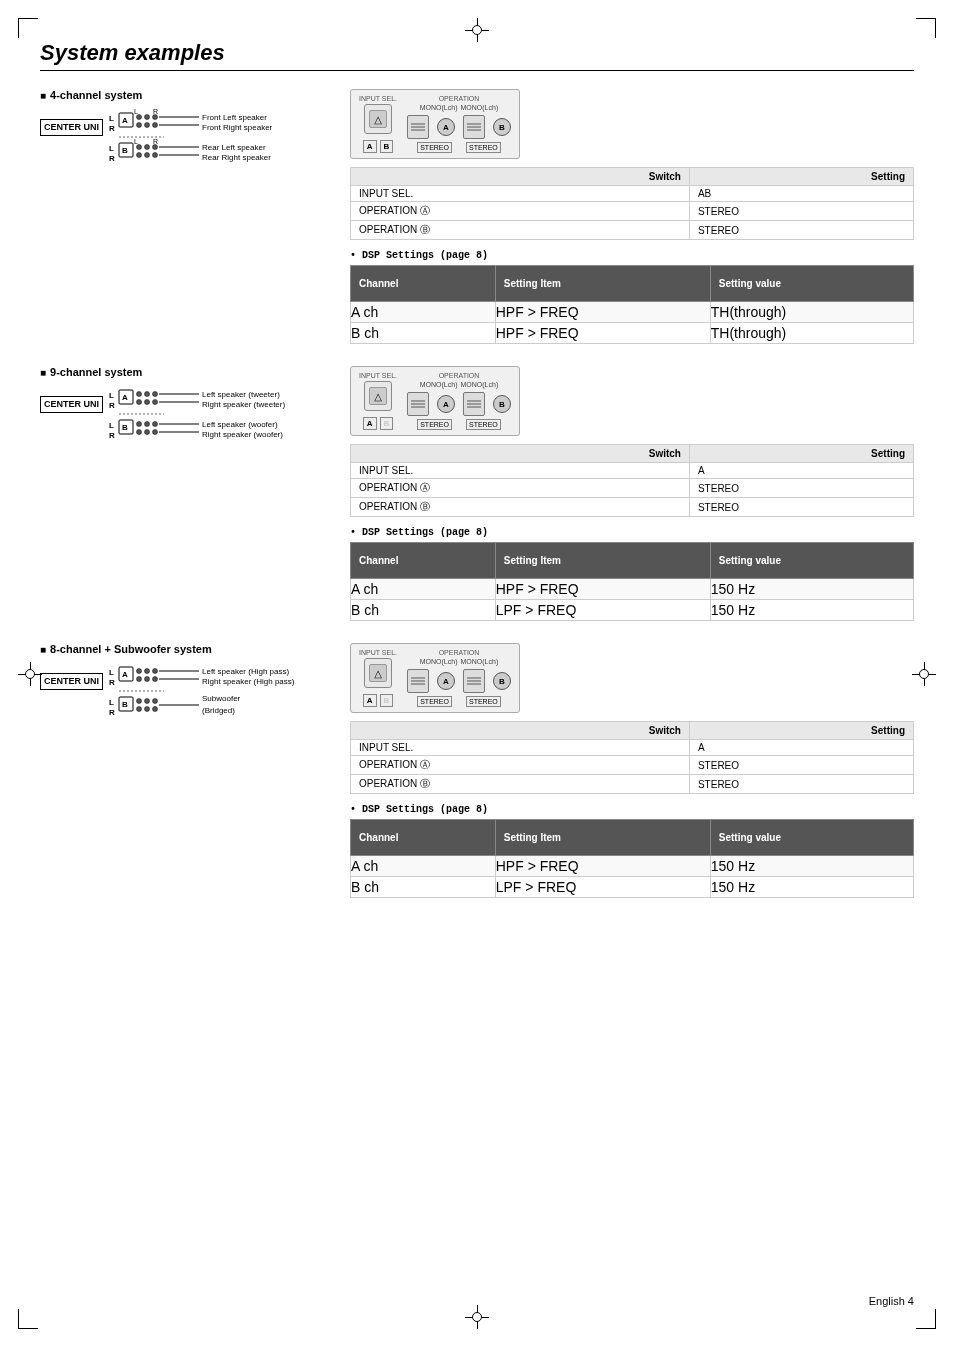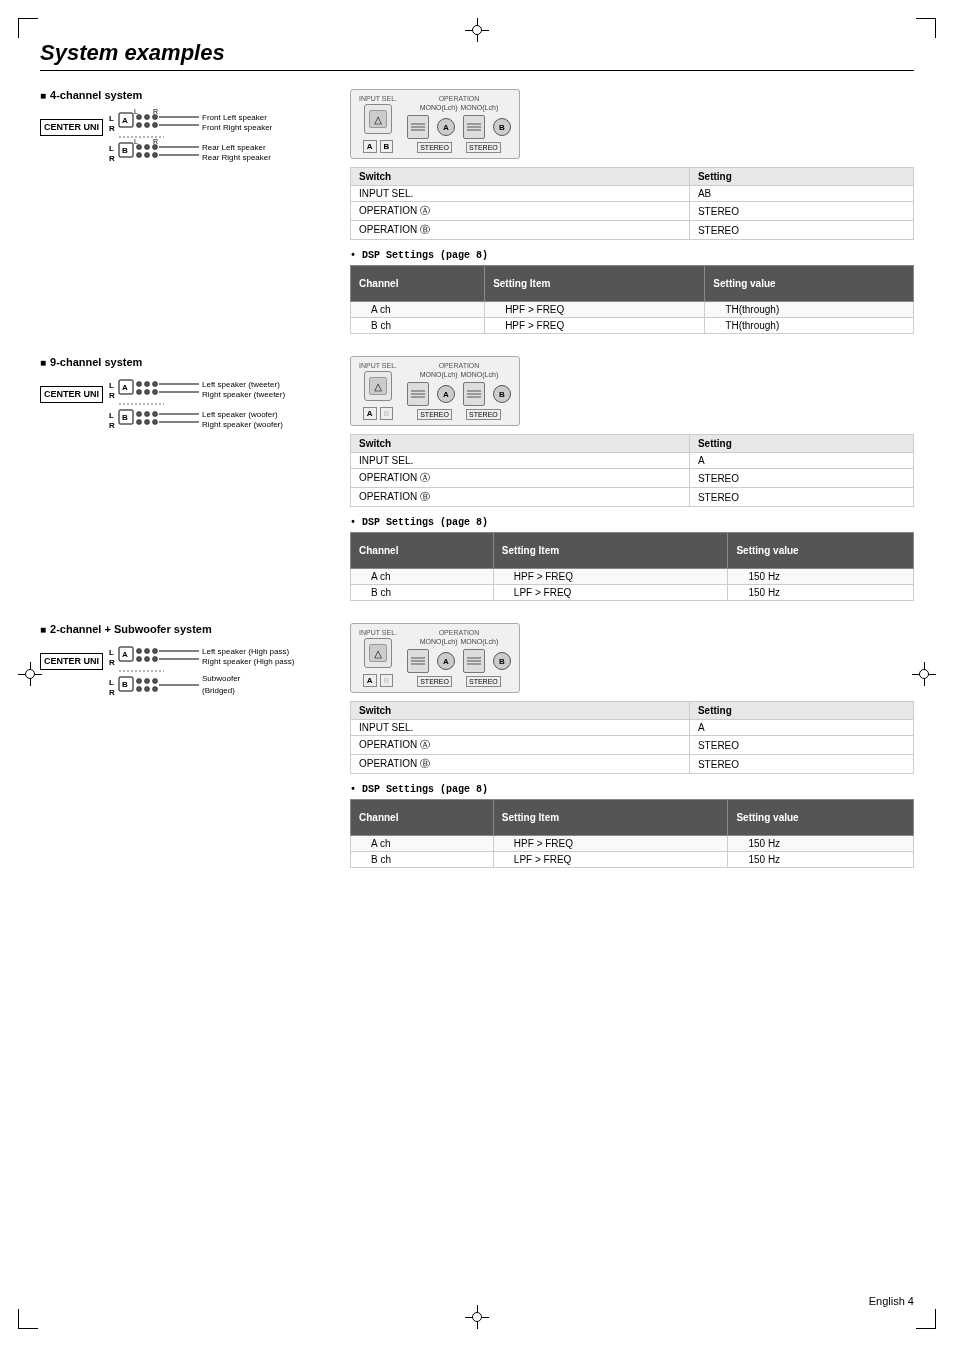--- a/index.html
+++ b/index.html
@@ -94,21 +94,21 @@
       width: 100%;
       border: 1px solid #ccc;
     }
 
     .settings-table th {
       background: #e8e8e8;
       border: 1px solid #ccc;
       padding: 3px 8px;
       font-size: 10px;
       font-weight: bold;
-      text-align: left;
+      text-align: right;
     }
 
     .settings-table td {
       border: 1px solid #ccc;
       padding: 2px 8px;
       font-size: 10px;
     }
 
     
     .dsp-label {
@@ -129,22 +129,22 @@
       color: #fff;
       border: 1px solid #888;
       padding: 12px 8px;
       font-size: 10px;
       font-weight: bold;
       text-align: left;
     }
 
     .dsp-table td {
       border: 1px solid #ccc;
-      padding: 2px 20px;
-      font-size: 10px;
+      padding: 2px 0;
+      font-size: 14px;
     }
 
     .dsp-table tr:nth-child(odd) td {
       background: #f9f9f9;
     }
 
     
     .page-number {
       position: absolute;
       bottom: 0;
@@ -504,21 +504,21 @@
               <td>150 Hz</td>
             </tr>
           </tbody>
       </table>
     </div>
   </div>
 
   <div class="system-section">
     <div class="left-col">
       <div class="section-header">
-        <span>2-channel + Subwoofer system</span>
+        <span>8-channel + Subwoofer system</span>
       </div>
       <div style="display:flex; align-items:flex-start; gap:6px;">
         <div style="margin-top:10px;">
           <div class="center-unit-label">CENTER UNI</div>
         </div>
         <svg width="220" height="110">
           <text x="0" y="12" font-size="8" font-weight="bold">L</text>
           <text x="0" y="22" font-size="8" font-weight="bold">R</text>
           <rect x="10" y="4" width="14" height="14" fill="none" stroke="#000" stroke-width="1" rx="1"></rect>
           <text x="13" y="14" font-size="8" font-weight="bold">A</text>

